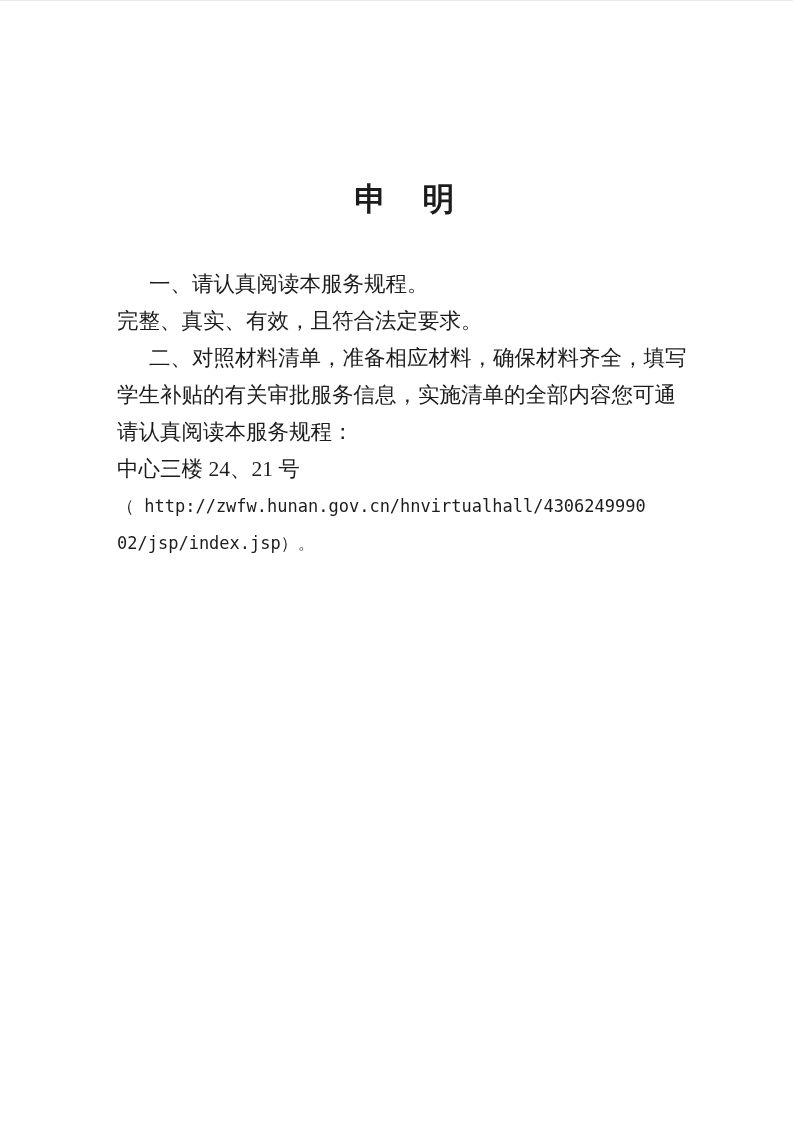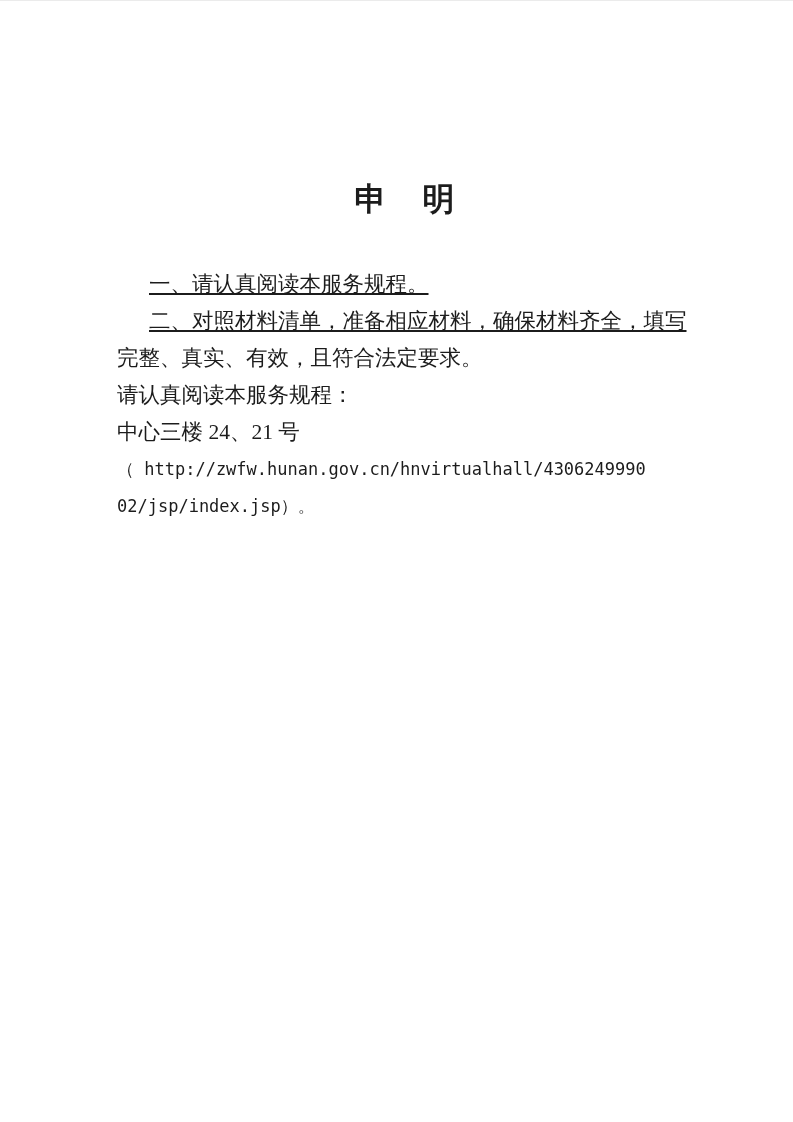--- a/index.html
+++ b/index.html
@@ -39,21 +39,20 @@
   }
   .line {
     height: 37px;
     line-height: 37px;
     font-size: 21.5px;
     white-space: nowrap;
     letter-spacing: 0;
   }
   .line.indent {
     padding-left: 32px;
-    text-decoration: underline;
   }
   .line.url {
     font-family: "DejaVu Sans Mono", "Liberation Mono", monospace;
     font-size: 17px;
   }
   .page-number {
     position: absolute;
     top: 1023px;
     left: 0;
     width: 100%;
@@ -70,25 +69,26 @@
 
   <h1 class="doc-title">申　明</h1>
 
   <div class="doc-body">
 
     <div class="para">
       <div class="line indent">一、请认真阅读本服务规程。</div>
     </div>
 
     <div class="para">
+      <div class="line">完整、真实、有效，且符合法定要求。</div>
       <div class="line indent">二、对照材料清单，准备相应材料，确保材料齐全，填写</div>
-      <div class="line">完整、真实、有效，且符合法定要求。</div>
     </div>
 
     <div class="para">
+      <div class="line">学生补贴的有关审批服务信息，实施清单的全部内容您可通</div>
       <div class="line">请认真阅读本服务规程：</div>
     </div>
 
     <div class="para">
       <div class="line">中心三楼 24、21 号</div>
     </div>
 
     <div class="para">
       <div class="line url">（ http://zwfw.hunan.gov.cn/hnvirtualhall/4306249990</div>
       <div class="line url">02/jsp/index.jsp）。</div>

